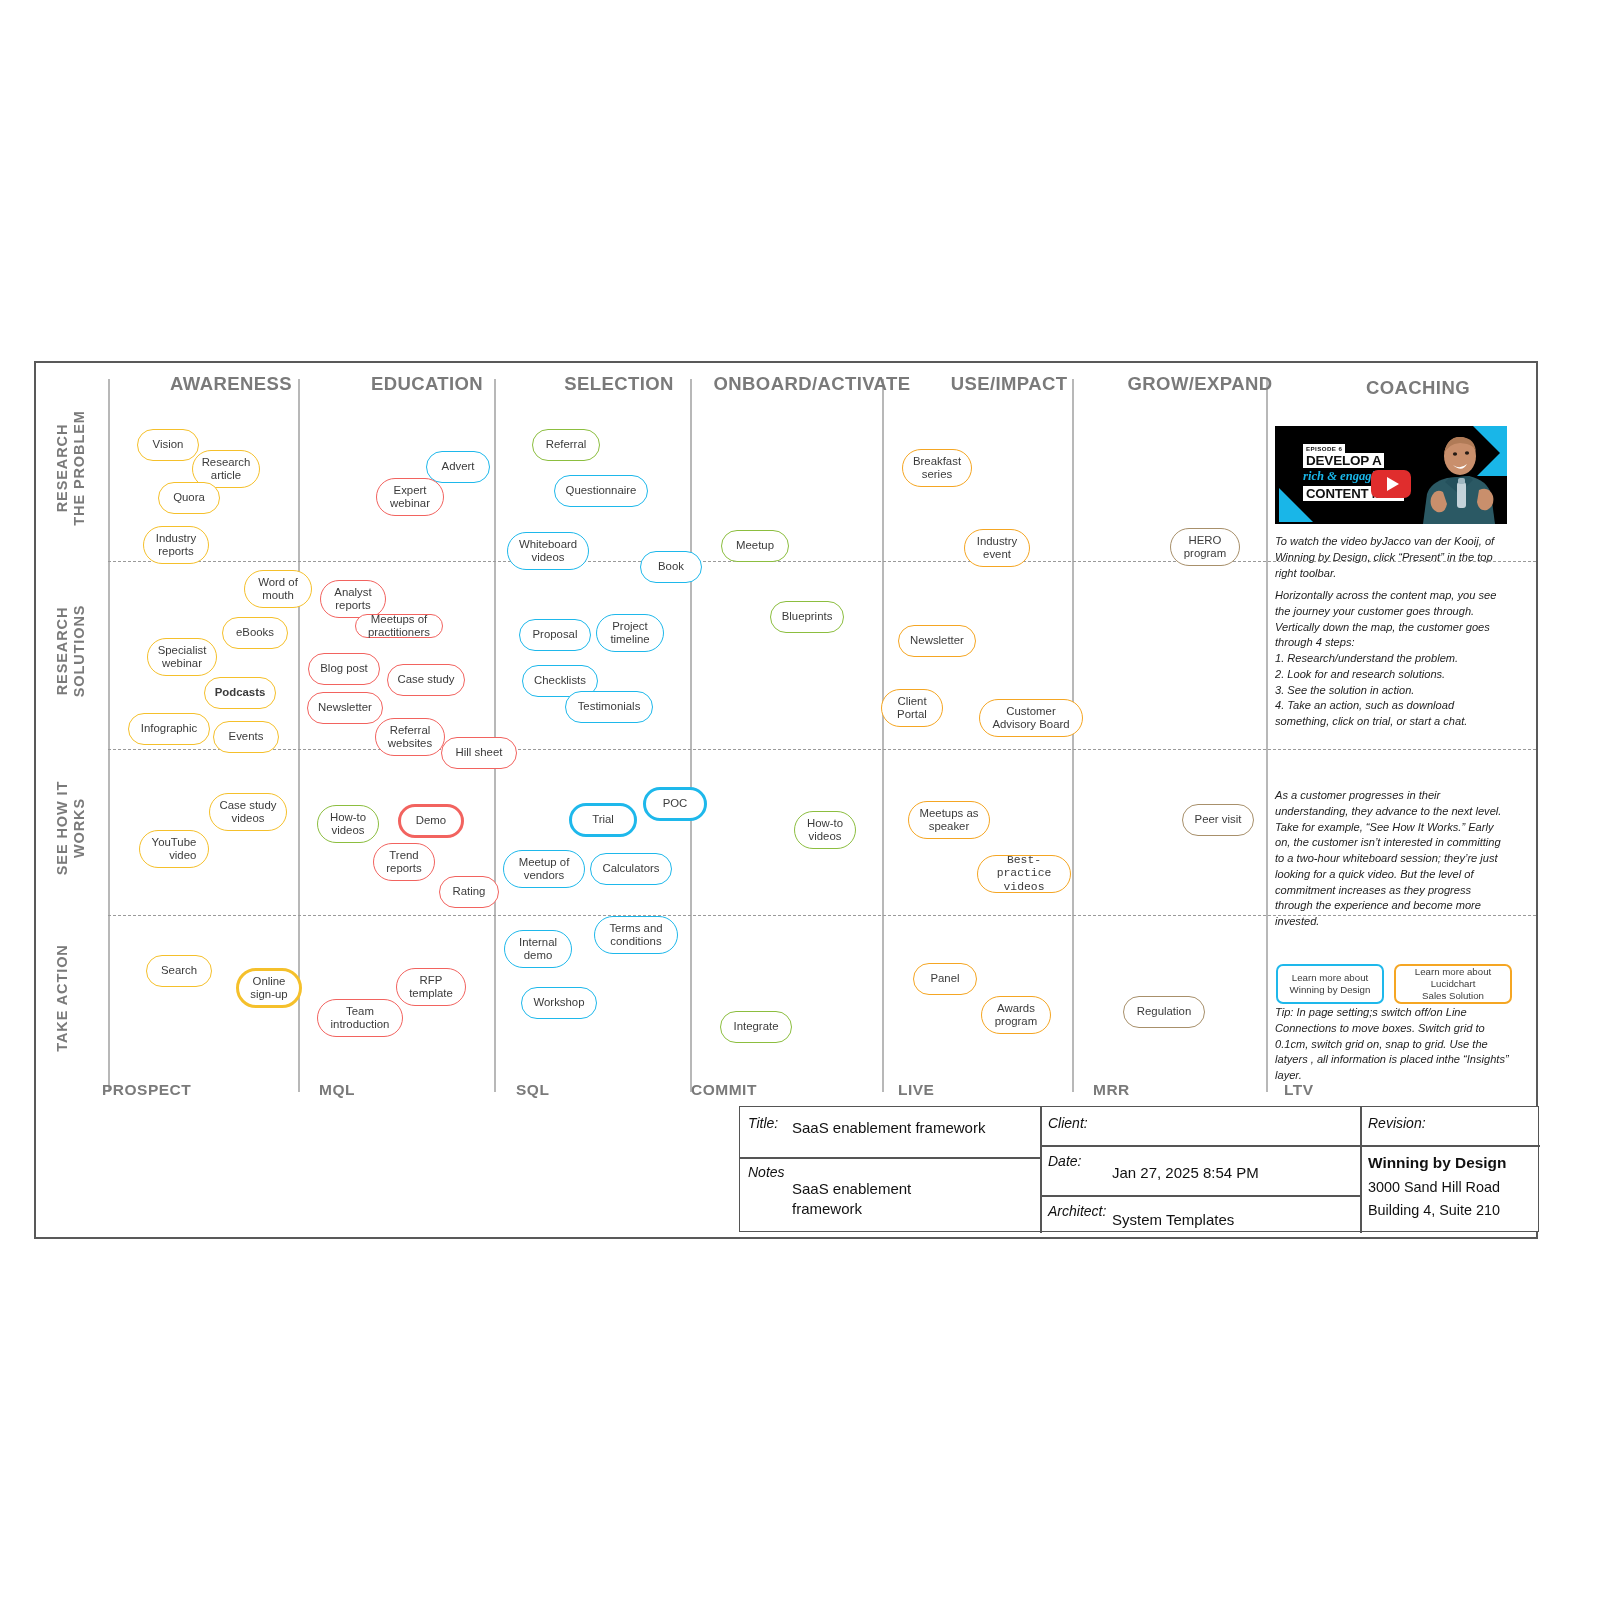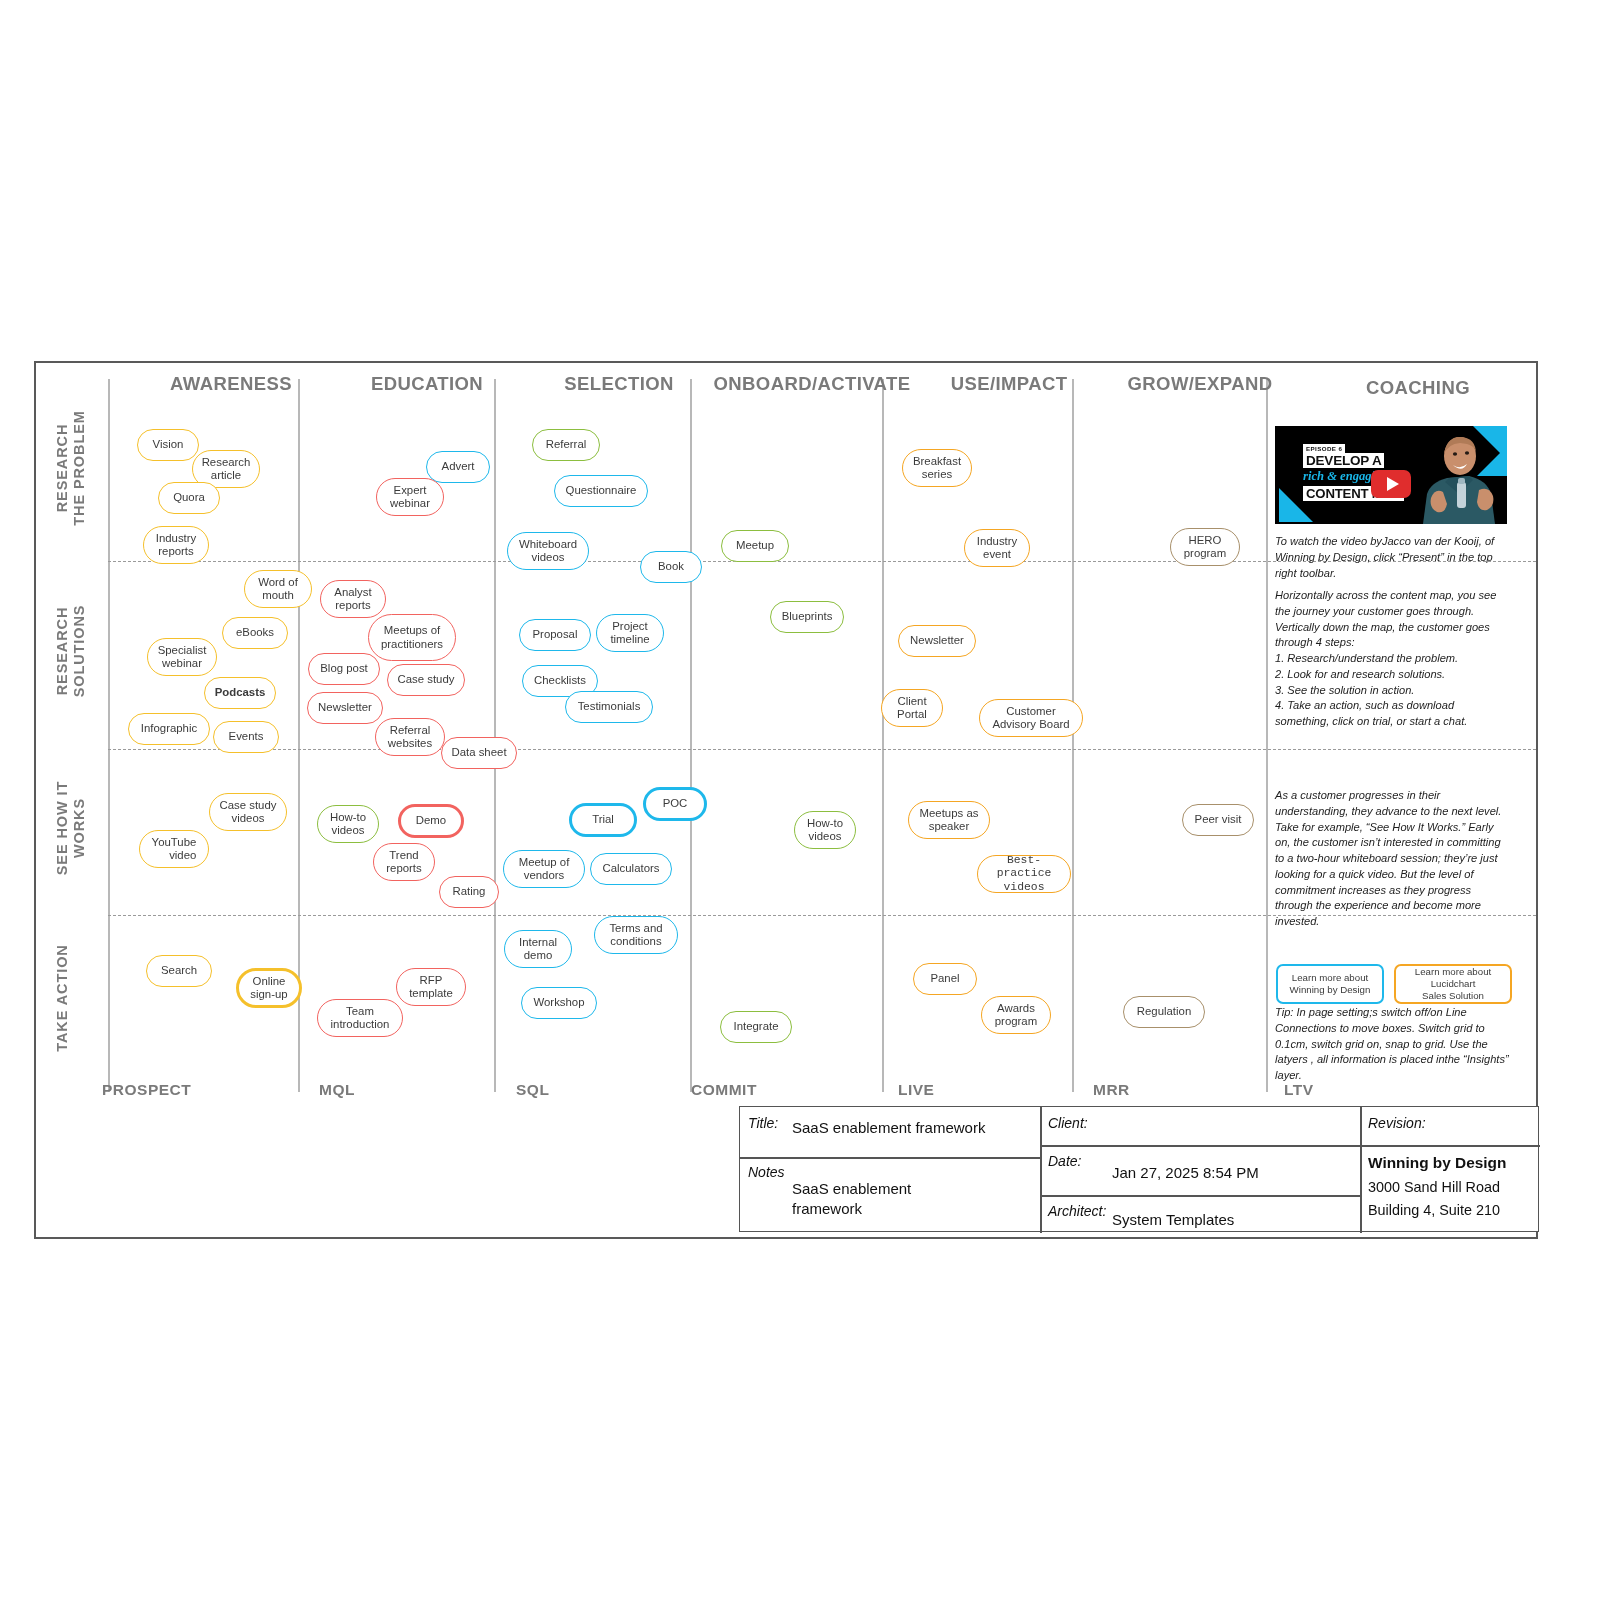--- a/index.html
+++ b/index.html
@@ -157,28 +157,28 @@
       <div class="pill" style="left: 103px; top: 467px; width: 70px; height: 38px; border: 1.7px solid rgb(245, 192, 43); text-align: right;">YouTube
 video</div>
       <div class="pill" style="left: 110px; top: 592px; width: 66px; height: 32px; border: 1.7px solid rgb(245, 192, 43);">Search</div>
       <div class="pill" style="left: 200px; top: 605px; width: 66px; height: 40px; border: 3.2px solid rgb(245, 192, 43);">Online
 sign-up</div>
       <div class="pill" style="left: 390px; top: 88px; width: 64px; height: 32px; border: 1.7px solid rgb(30, 184, 235);">Advert</div>
       <div class="pill" style="left: 340px; top: 115px; width: 68px; height: 38px; border: 1.7px solid rgb(242, 99, 95);">Expert
 webinar</div>
       <div class="pill" style="left: 284px; top: 185px; width: 66px; height: 38px; border: 1.7px solid rgb(242, 99, 95); margin-top: 32px;">Analyst
 reports</div>
-      <div class="pill" style="left: 332px; top: 251px; width: 88px; height: 47px; border: 1.7px solid rgb(242, 99, 95);">Meetups of
+      <div class="pill" style="left: 319px; top: 251px; width: 88px; height: 24px; border: 1.7px solid rgb(242, 99, 95);">Meetups of
 practitioners</div>
       <div class="pill" style="left: 272px; top: 290px; width: 72px; height: 32px; border: 1.7px solid rgb(242, 99, 95);">Blog post</div>
       <div class="pill" style="left: 351px; top: 301px; width: 78px; height: 32px; border: 1.7px solid rgb(242, 99, 95);">Case study</div>
       <div class="pill" style="left: 271px; top: 329px; width: 76px; height: 32px; border: 1.7px solid rgb(242, 99, 95);">Newsletter</div>
       <div class="pill" style="left: 339px; top: 355px; width: 70px; height: 38px; border: 1.7px solid rgb(242, 99, 95);">Referral
 websites</div>
-      <div class="pill" style="left: 405px; top: 374px; width: 76px; height: 32px; border: 1.7px solid rgb(242, 99, 95);">Data sheet</div>
+      <div class="pill" style="left: 405px; top: 374px; width: 76px; height: 32px; border: 1.7px solid rgb(242, 99, 95);">Hill sheet</div>
       <div class="pill" style="left: 281px; top: 442px; width: 62px; height: 38px; border: 1.7px solid rgb(140, 190, 63);">How-to
 videos</div>
       <div class="pill" style="left: 362px; top: 441px; width: 66px; height: 34px; border: 3.2px solid rgb(242, 99, 95);">Demo</div>
       <div class="pill" style="left: 337px; top: 480px; width: 62px; height: 38px; border: 1.7px solid rgb(242, 99, 95);">Trend
 reports</div>
       <div class="pill" style="left: 403px; top: 513px; width: 60px; height: 32px; border: 1.7px solid rgb(242, 99, 95);">Rating</div>
       <div class="pill" style="left: 360px; top: 605px; width: 70px; height: 38px; border: 1.7px solid rgb(242, 99, 95);">RFP
 template</div>
       <div class="pill" style="left: 281px; top: 636px; width: 86px; height: 38px; border: 1.7px solid rgb(242, 99, 95);">Team
 introduction</div>

